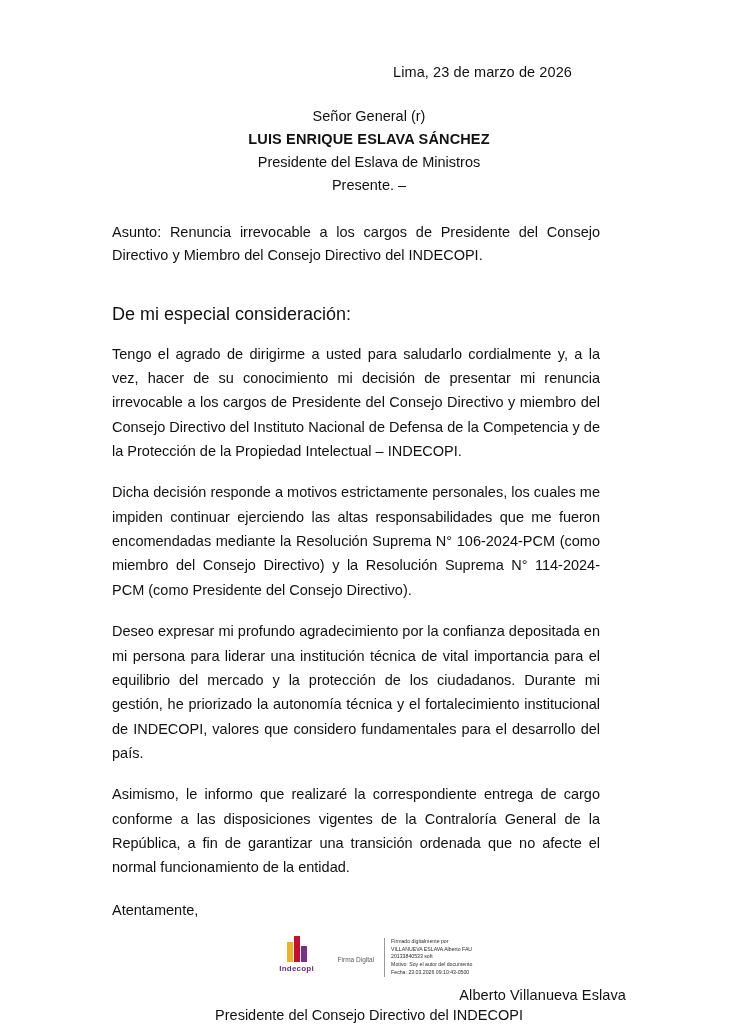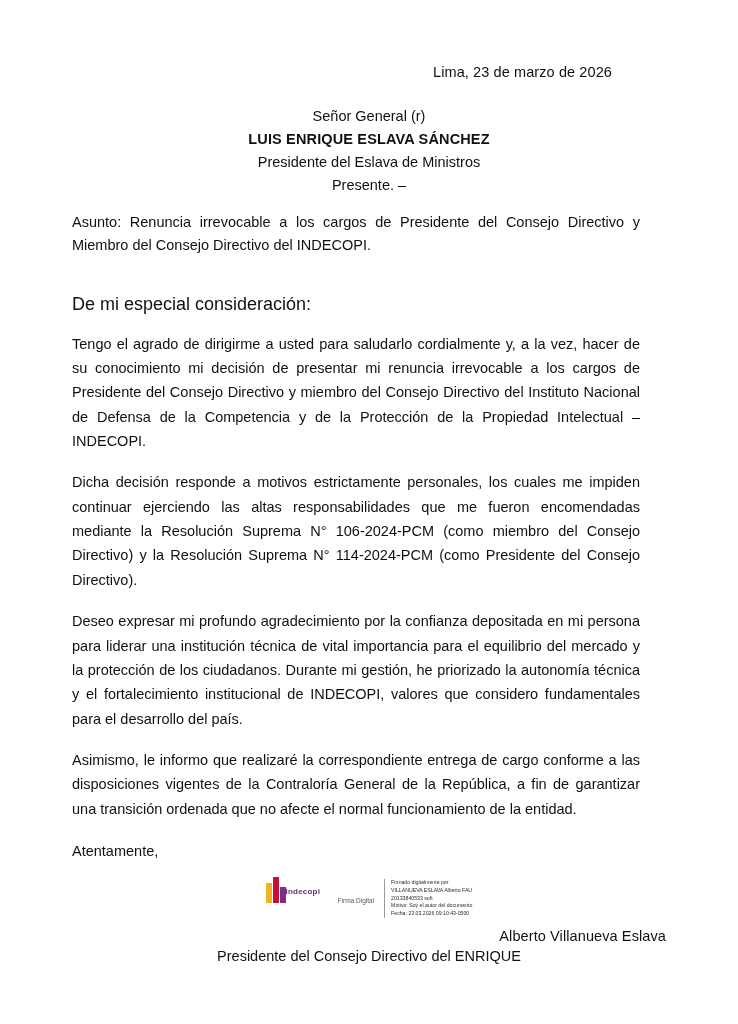--- a/index.html
+++ b/index.html
@@ -14,41 +14,41 @@
     color: #111111;
     position: relative;
     overflow: hidden;
   }
   .page {
     position: relative;
     width: 738px;
     height: 1024px;
     background: #ffffff;
     box-sizing: border-box;
-    padding: 0 72px;
+    padding: 0 112px;
   }
   .date-line {
     text-align: right;
     font-size: 14.5px;
     padding-top: 64px;
     padding-right: 54px;
     letter-spacing: 0.1px;
   }
   .addressee {
     margin-top: 25px;
     font-size: 14.5px;
     line-height: 1.58;
     text-align: center;
   }
   .addressee .name {
     font-weight: bold;
     letter-spacing: 0.15px;
   }
   .subject {
-    margin-top: 14px;
+    margin-top: 24px;
     font-size: 14.5px;
     line-height: 1.62;
     text-align: justify;
     padding-right: 26px;
   }
   .salutation {
     margin-top: 36px;
     font-size: 18px;
   }
   .para {
@@ -64,23 +64,24 @@
   }
   .sign-block {
     margin-top: 18px;
     display: flex;
     justify-content: center;
     align-items: flex-start;
     gap: 10px;
   }
   .logo-wrap {
     display: flex;
-    flex-direction: row;
+    flex-direction: column;
     align-items: center;
     width: 62px;
+    justify-content: flex-end;
   }
   .logo-mark {
     display: flex;
     align-items: flex-end;
     height: 26px;
     gap: 1px;
   }
   .logo-mark i {
     display: block;
     width: 6px;
@@ -163,15 +164,15 @@
     <div class="sig-meta">
       <div>Firmado digitalmente por</div>
       <div>VILLANUEVA ESLAVA Alberto FAU</div>
       <div>20133840533 soft</div>
       <div>Motivo: Soy el autor del documento</div>
       <div>Fecha: 23.03.2026 09:10:43-0500</div>
     </div>
   </div>
 
   <div class="signer">Alberto Villanueva Eslava</div>
-  <div class="signer-title">Presidente del Consejo Directivo del ENRIQUE</div>
+  <div class="signer-title">Presidente del Consejo Directivo del INDECOPI</div>
 
 </div>
 
 </body></html>

